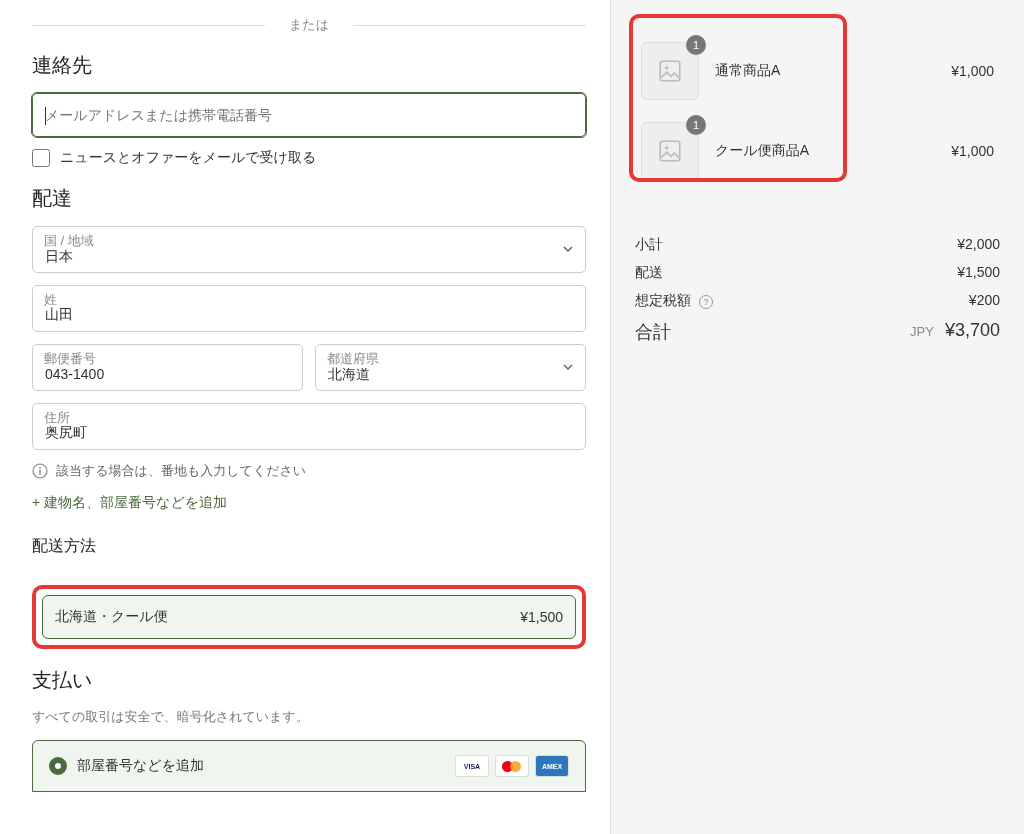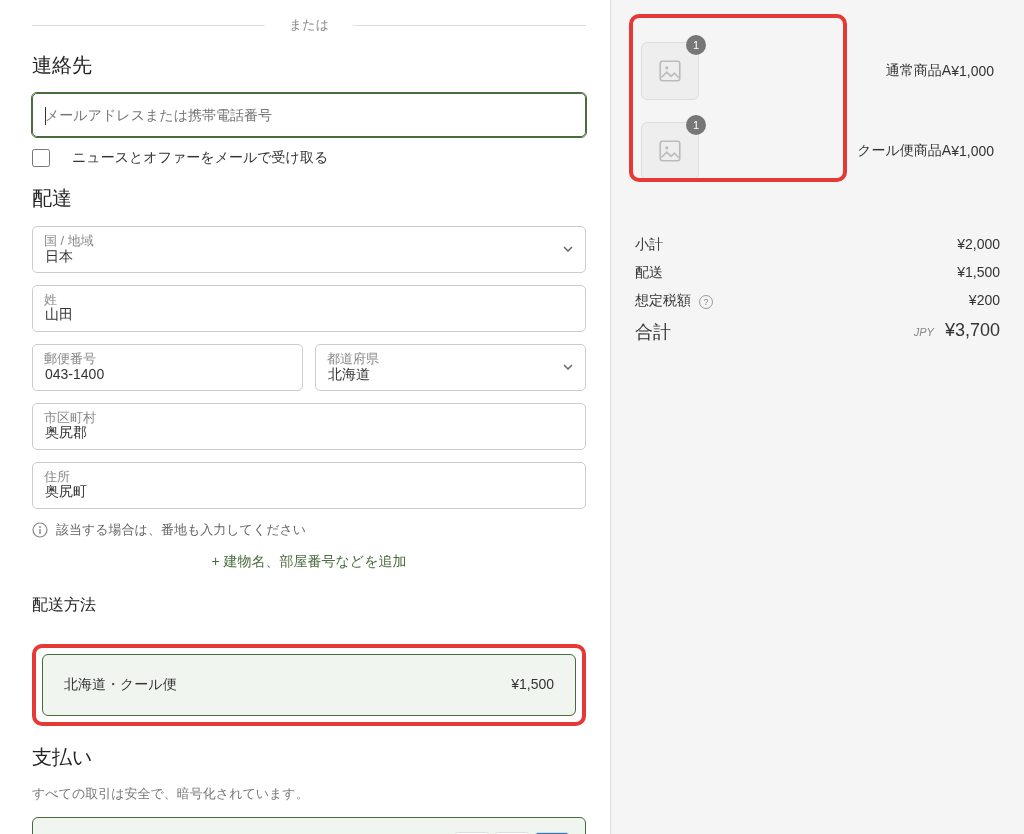--- a/index.html
+++ b/index.html
@@ -105,21 +105,21 @@
   }
   select { appearance: none; }
   .row {
     display: flex;
     gap: 12px;
   }
   .row .field { flex: 1; }
   .checkbox-row {
     display: flex;
     align-items: flex-end;
-    gap: 22px;
+    gap: 10px;
     margin-top: 12px;
     margin-bottom: 4px;
   }
   .checkbox-row input[type=checkbox] {
     width: 18px;
     height: 18px;
     border: 1px solid #ccc;
     border-radius: 4px;
   }
   .hint {
@@ -129,35 +129,34 @@
     color: #666;
     font-size: 13px;
     margin: 8px 0 0;
   }
   .hint svg { flex-shrink: 0; }
   .add-line {
     color: #4a6b3d;
     font-size: 14px;
     margin: 14px 0 0 0;
     cursor: pointer;
-    text-align: center;
   }
   .highlight-red {
     border: 4px solid #e53935;
     border-radius: 10px;
     padding: 6px;
   }
   .ship-option {
     border: 1px solid #4a6b3d;
     background: #f1f5ef;
     border-radius: 6px;
-    padding: 21px;
+    padding: 12px;
     display: flex;
     justify-content: space-between;
-    align-items: flex-start;
+    align-items: center;
     font-size: 14px;
   }
   .pay-note {
     color: #777;
     font-size: 13px;
     margin: 6px 0 14px;
   }
   .pay-card {
     border: 1px solid #4a6b3d;
     border-radius: 6px 6px 0 0;
@@ -231,45 +230,43 @@
     border-radius: 50%;
     font-size: 11px;
     display: flex;
     align-items: center;
     justify-content: center;
   }
   .cart-item .name {
     margin-left: 16px;
     font-size: 14px;
     flex: 1;
-    text-align: right;
   }
   .cart-item .price {
     font-size: 14px;
   }
   .summary {
     margin-top: 22px;
   }
   .summary-row {
     display: flex;
     justify-content: space-between;
     margin: 10px 0;
     font-size: 14px;
   }
   .summary-row.total {
     font-size: 18px;
     font-weight: 500;
     margin-top: 6px;
   }
   .summary-row .curr {
-    font-size: 11px;
+    font-size: 13px;
     color: #888;
     margin-right: 6px;
     font-weight: normal;
-    font-style: italic;
   }
   .help-q {
     display:inline-flex;
     width:14px;height:14px;
     border:1px solid #999;
     border-radius:50%;
     font-size:9px;
     align-items:center;justify-content:center;
     color:#888;
     margin-left:4px;
@@ -333,24 +330,20 @@
         <option>北海道</option>
       </select>
       <span class="chev">
         <svg width="12" height="12" viewBox="0 0 12 12">
             <path d="M2 4l4 4 4-4" stroke="currentColor" stroke-width="1.5" fill="none"></path>
           </svg>
       </span>
     </div>
   </div>
 
-  <div class="field floating">
-    <span class="label">市区町村</span>
-    <input type="text" value="奥尻郡" style="">
-  </div>
 
   <div class="field floating">
     <span class="label">住所</span>
     <input type="text" value="奥尻町" style="">
   </div>
 
   <div class="hint">
     <svg width="16" height="16" viewBox="0 0 16 16">
         <circle cx="8" cy="8" r="7" stroke="#888" stroke-width="1.2" fill="none"></circle>
         <circle cx="8" cy="5" r="0.9" fill="#888"></circle>

